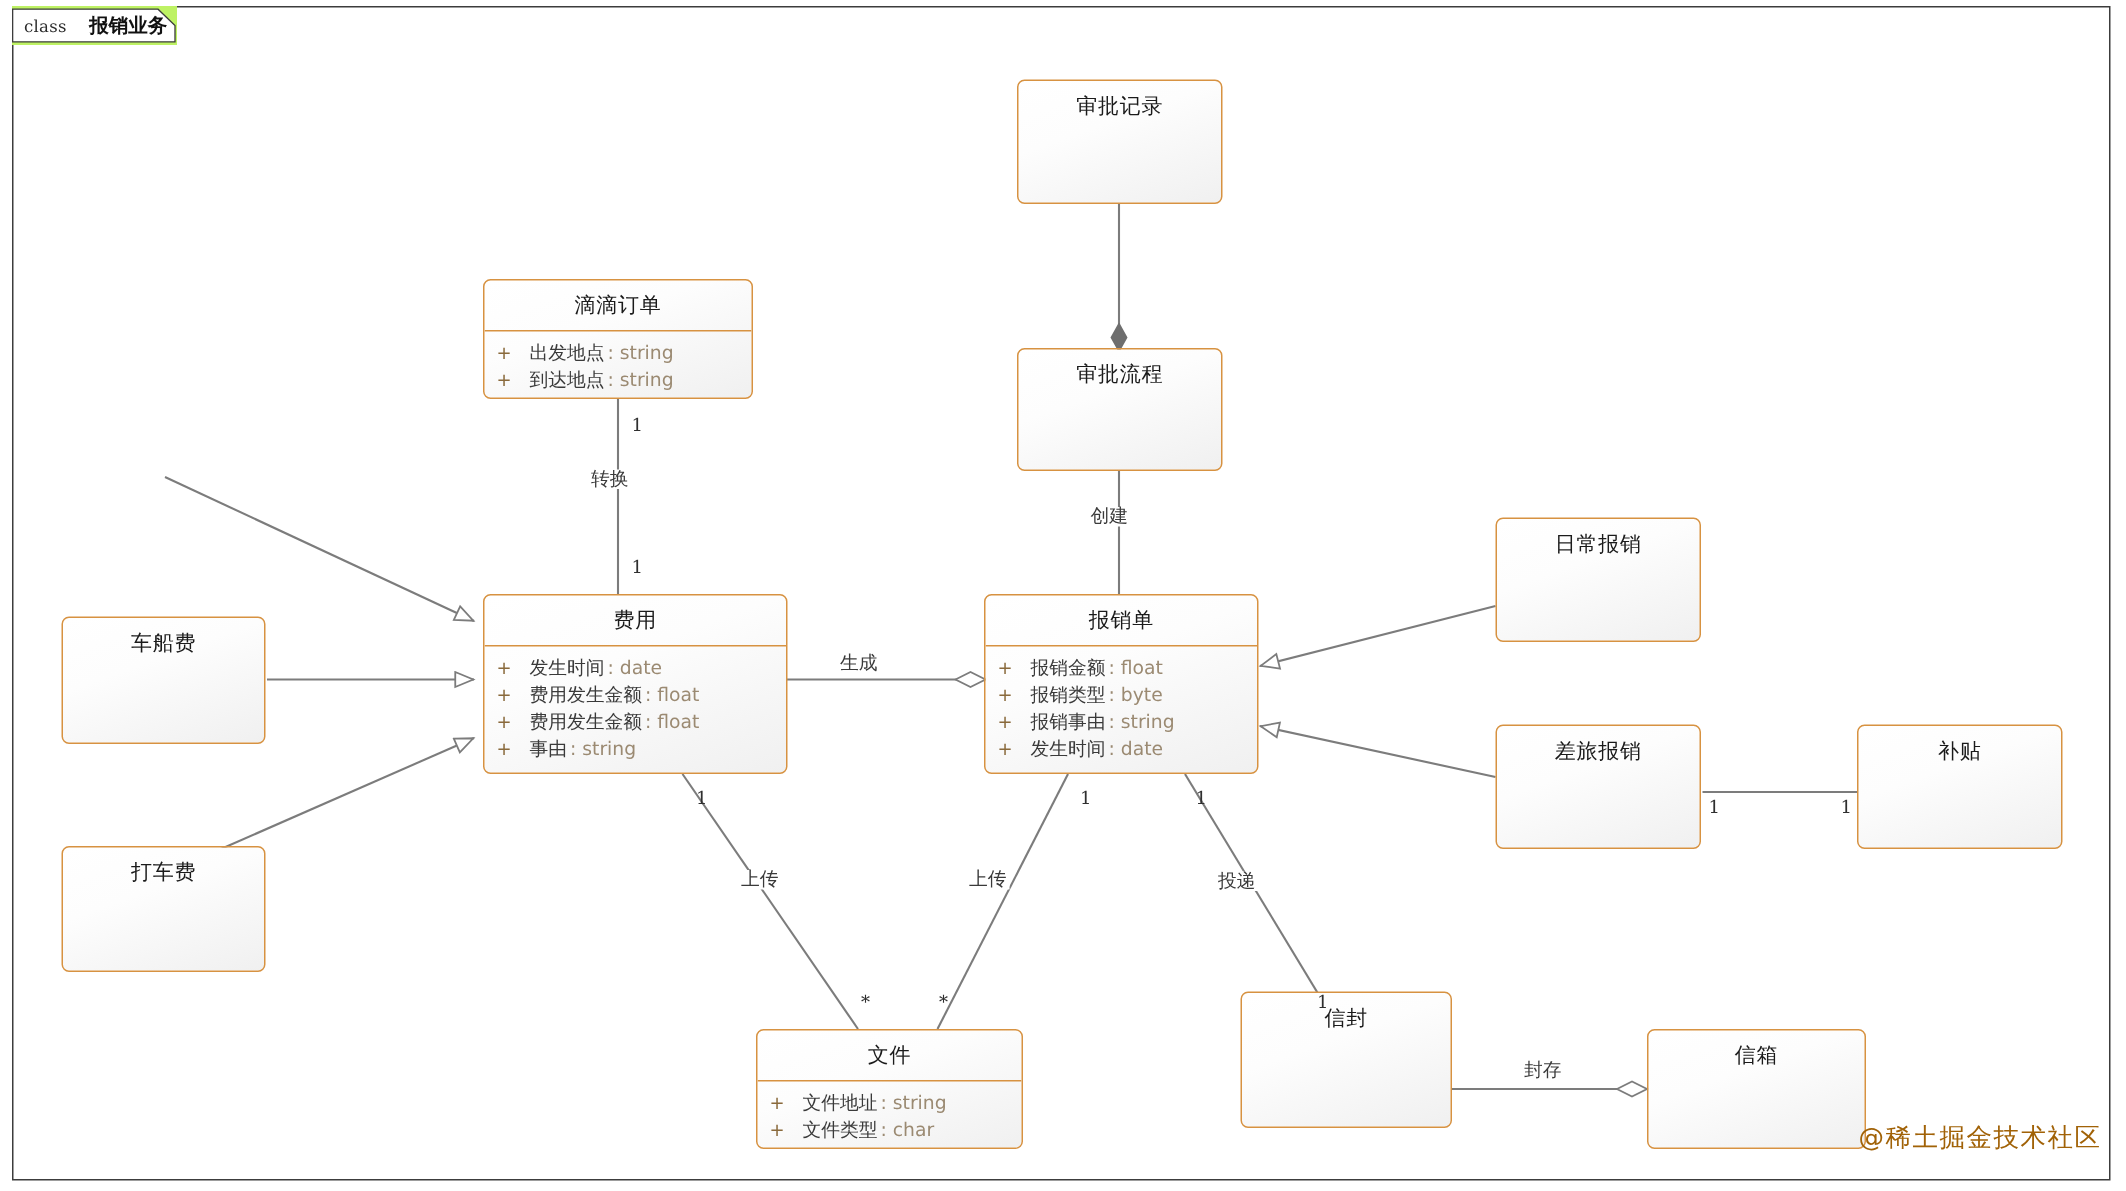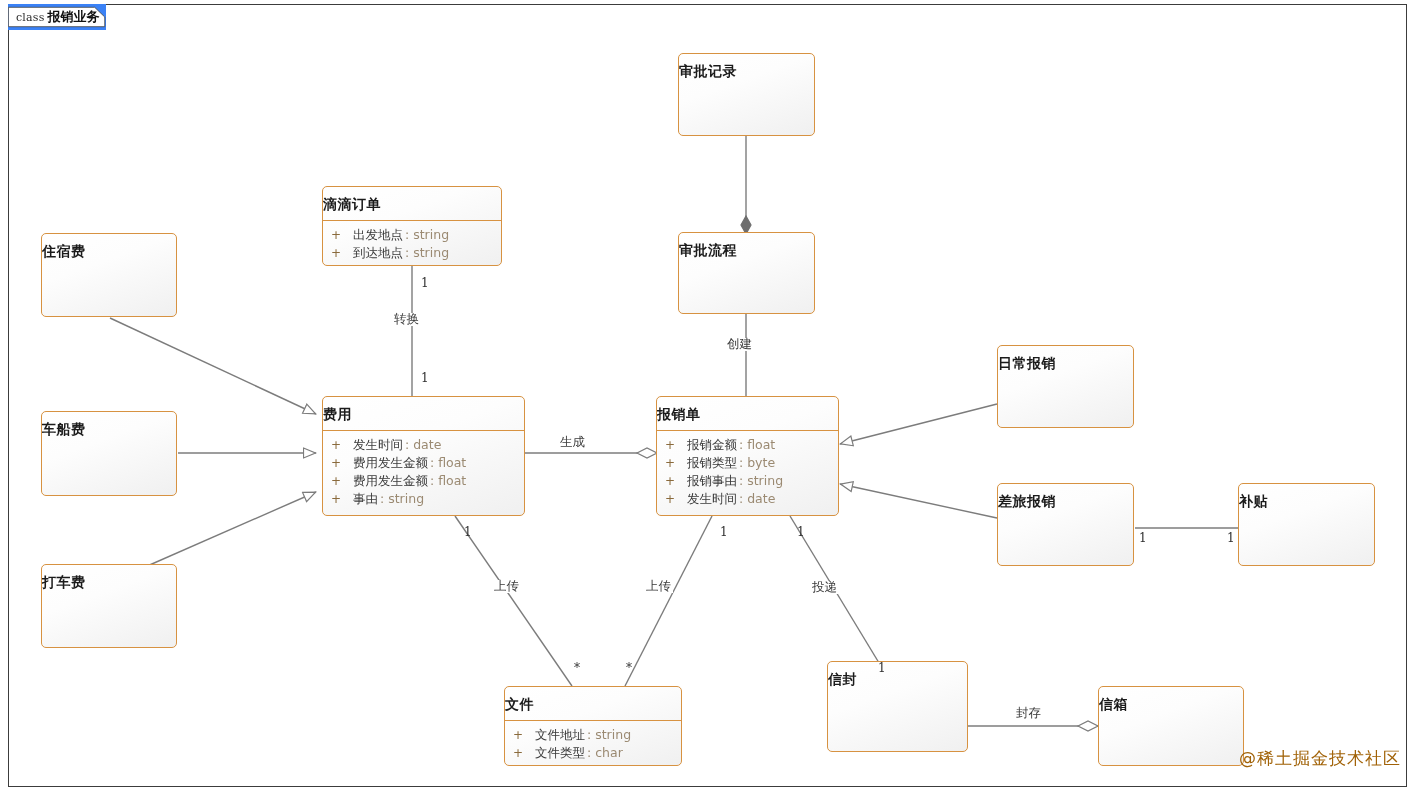--- a/index.html
+++ b/index.html
@@ -27,21 +27,22 @@
   
   #frame-tab{
     position:absolute;
     left:8px; top:4px;
     height:26px;
     box-sizing:border-box;
     display:flex;
     align-items:center;
     padding:0 6px 0 8px;
     z-index:6;
-    background:#3b82f6;
+    background:#bef264;
+    gap:12px;
   }
   #frame-tab .tab-shape{
     position:absolute;
     left:0;top:0;width:100%;height:100%;
     z-index:-1;
   }
   #frame-tab .kw{
     font-family:"DejaVu Serif","Liberation Serif",serif;
     font-size:11px;
     color:#2b2b2b;
@@ -64,23 +65,23 @@
   .uml-class{
     position:absolute;
     box-sizing:border-box;
     border:1px solid #d79241;
     border-radius:5px;
     background:linear-gradient(160deg,#ffffff 0%,#fdfdfd 38%,#f0f0f0 100%);
     z-index:3;
     overflow:hidden;
   }
   .uml-class .title{
-    text-align:left;
+    text-align:center;
     font-size:14px;
-    font-weight:bold;
+    font-weight:normal;
     color:#1b1b1b;
     padding-top:9px;
     padding-bottom:7px;
     line-height:1.15;
     letter-spacing:.5px;
   }
   .uml-class.has-attrs .title{
     border-bottom:1px solid #d79241;
     padding-bottom:8px;
   }
@@ -183,23 +184,20 @@
       <line x1="455" y1="516" x2="572" y2="686"></line>
 
       <line x1="712" y1="516" x2="625" y2="686"></line>
 
       <line x1="790" y1="516" x2="893" y2="686"></line>
 
       <line x1="968" y1="726" x2="1098" y2="726" marker-end="url(#diamond-open)"></line>
     </g>
   </svg>
 
-  <div class="uml-class" style="left:41px; top:233px; width:136px; height:84px;">
-    <div class="title">住宿费</div>
-  </div>
 
   <div class="uml-class" style="left:41px; top:411px; width:136px; height:85px;">
     <div class="title">车船费</div>
   </div>
 
   <div class="uml-class" style="left:41px; top:564px; width:136px; height:84px;">
     <div class="title">打车费</div>
   </div>
 
   <div class="uml-class has-attrs" style="left:322px; top:186px; width:180px; height:80px;">

